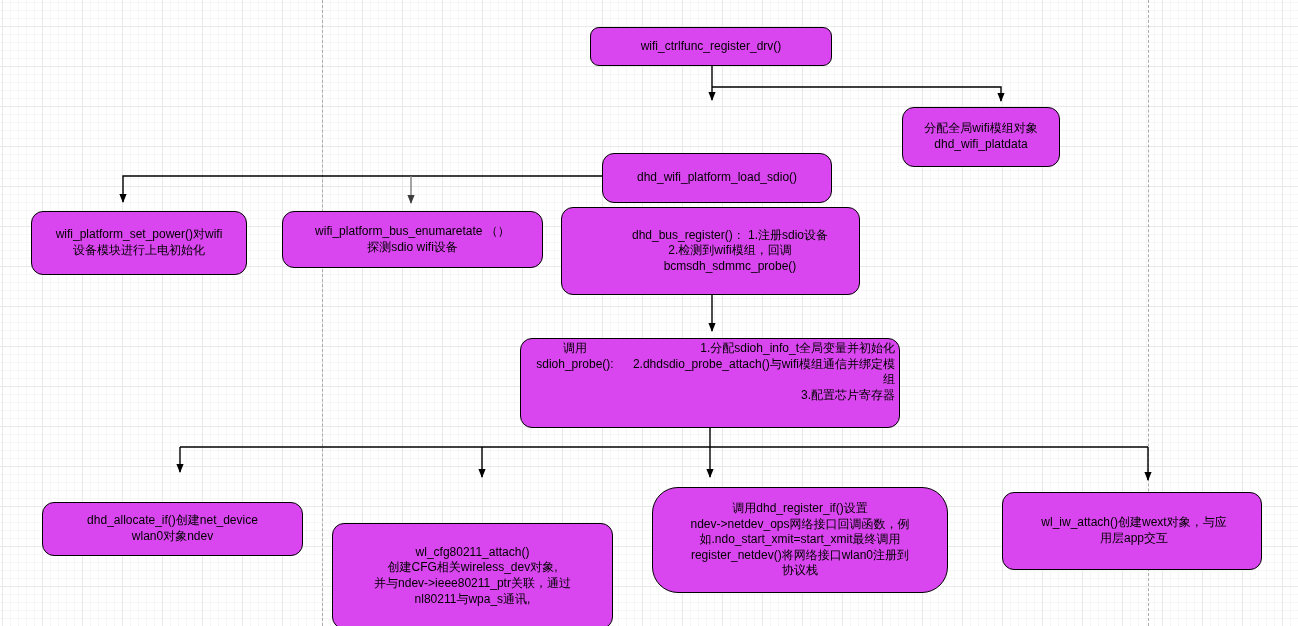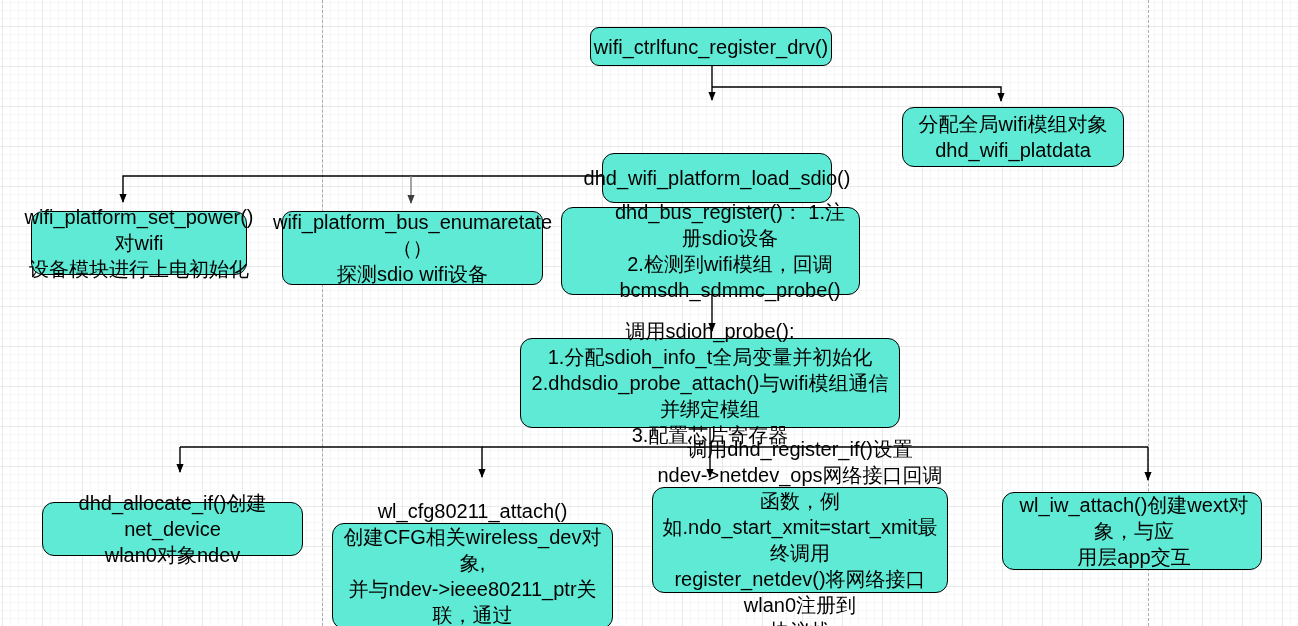--- a/index.html
+++ b/index.html
@@ -22,42 +22,42 @@
     border-left:1px dashed #ababab;
     z-index:1;
   }
   #connectors{
     position:absolute;left:0;top:0;
     z-index:2;
   }
   .node{
     position:absolute;
     box-sizing:border-box;
-    background:#5eead4;
+    background:#d946ef;
     border:1.4px solid #000000;
     border-radius:12px;
     display:flex;
     align-items:center;
     justify-content:center;
     text-align:center;
     white-space:pre-line;
-    font-size:20px;
+    font-size:12px;
     line-height:1.3;
     color:#000000;
     z-index:3;
     padding:2px 4px;
   }
   .node.small-radius{border-radius:9px;}
   .node.col{
-    flex-direction:column;
+    flex-direction:row;
     align-items:stretch;
     justify-content:center;
   }
   .node .node-title{display:block;text-align:center;}
-  .node .node-body{display:block;text-align:center;white-space:pre-line;}
+  .node .node-body{display:block;text-align:right;white-space:pre-line;}
 </style>
 </head>
 <body>
 
 <div class="guide" style="left:322px;"></div>
 <div class="guide" style="left:1148px;"></div>
 
 <svg id="connectors" width="1298" height="626" viewBox="0 0 1298 626">
   <defs>
     <marker id="arrowBlack" markerUnits="userSpaceOnUse" markerWidth="10" markerHeight="9" refX="8.5" refY="3.8" orient="auto">
@@ -87,27 +87,27 @@
     <path d="M482,447 L482,477" marker-end="url(#arrowBlack)"></path>
     <path d="M710,447 L710,477" marker-end="url(#arrowBlack)"></path>
     <path d="M1148,447 L1148,480" marker-end="url(#arrowBlack)"></path>
   </g>
 </svg>
 
 <div class="node small-radius" style="left:590px;top:27px;width:242px;height:39px;">wifi_ctrlfunc_register_drv()</div>
 
 <div class="node" style="left:602px;top:105px;width:230px;height:50px;margin-top:48px;">dhd_wifi_platform_load_sdio()</div>
 
-<div class="node" style="left:902px;top:107px;width:222px;height:60px;">分配全局wifi模组对象
+<div class="node" style="left:902px;top:107px;width:158px;height:60px;">分配全局wifi模组对象
 dhd_wifi_platdata</div>
 
 <div class="node" style="left:31px;top:211px;width:216px;height:64px;">wifi_platform_set_power()对wifi
 设备模块进行上电初始化</div>
 
-<div class="node" style="left:282px;top:211px;width:261px;height:74px;border-radius:10px;">wifi_platform_bus_enumaretate （）
+<div class="node" style="left:282px;top:211px;width:261px;height:57px;">wifi_platform_bus_enumaretate （）
 探测sdio wifi设备</div>
 
 <div class="node" style="left:561px;top:207px;width:299px;height:88px;padding-left:43px;">dhd_bus_register()： 1.注册sdio设备
 2.检测到wifi模组，回调
 bcmsdh_sdmmc_probe()</div>
 
 <div class="node col" style="left:520px;top:338px;width:380px;height:90px;">
   <span class="node-title">调用sdioh_probe():</span>
   <span class="node-body">1.分配sdioh_info_t全局变量并初始化
 2.dhdsdio_probe_attach()与wifi模组通信并绑定模组
@@ -115,20 +115,20 @@
 </div>
 
 <div class="node" style="left:42px;top:502px;width:261px;height:54px;">dhd_allocate_if()创建net_device
 wlan0对象ndev</div>
 
 <div class="node" style="left:332px;top:487px;width:281px;height:106px;margin-top:36px;">wl_cfg80211_attach()
 创建CFG相关wireless_dev对象,
 并与ndev-&gt;ieee80211_ptr关联，通过
 nl80211与wpa_s通讯,</div>
 
-<div class="node" style="left:652px;top:487px;width:296px;height:106px;">调用dhd_register_if()设置
+<div class="node" style="left:652px;top:487px;width:296px;height:106px;border-radius:26px;">调用dhd_register_if()设置
 ndev-&gt;netdev_ops网络接口回调函数，例
 如.ndo_start_xmit=start_xmit最终调用
 register_netdev()将网络接口wlan0注册到
 协议栈</div>
 
 <div class="node" style="left:1002px;top:492px;width:260px;height:78px;padding-left:8px;">wl_iw_attach()创建wext对象，与应
 用层app交互</div>
 
 </body></html>

